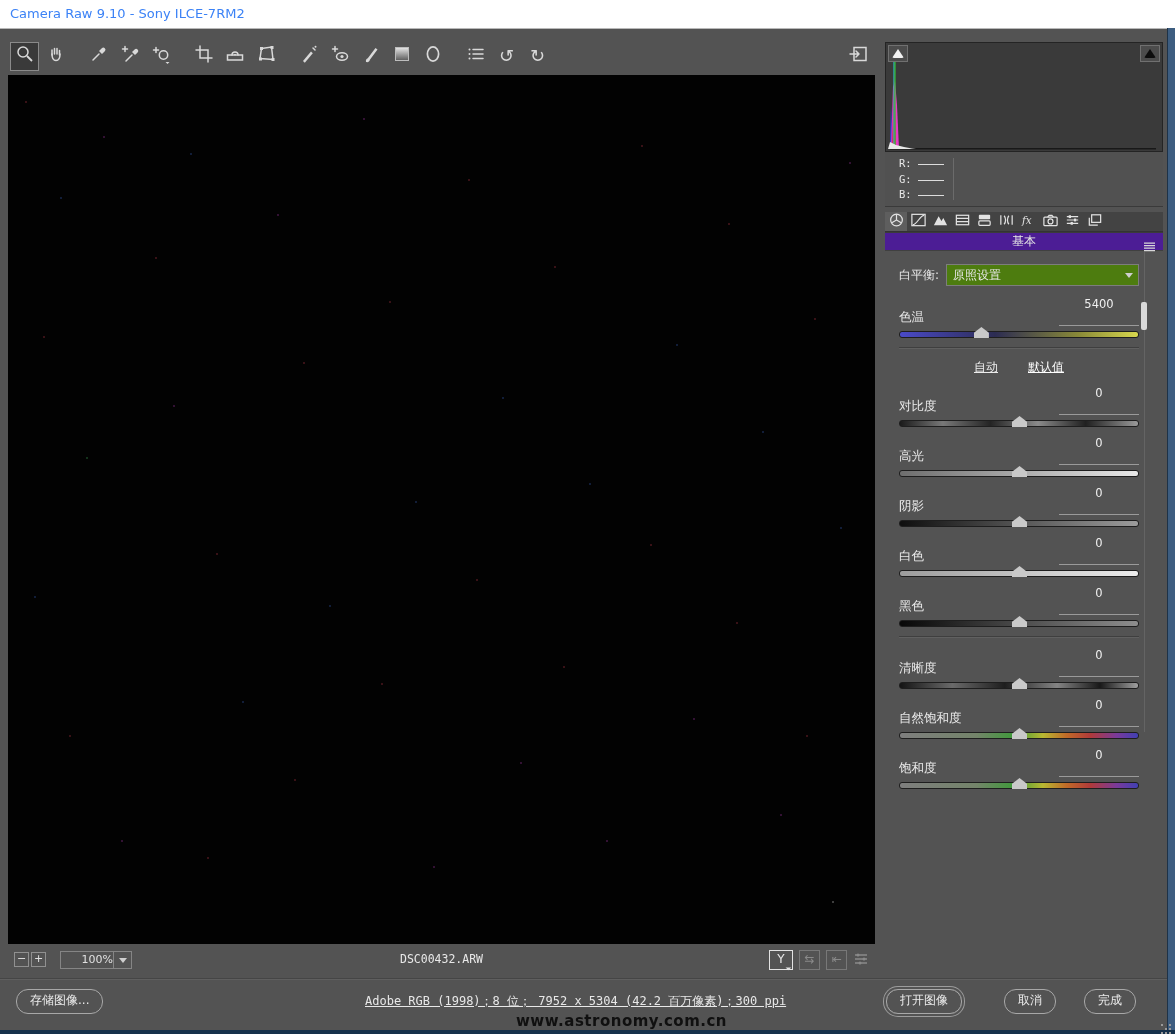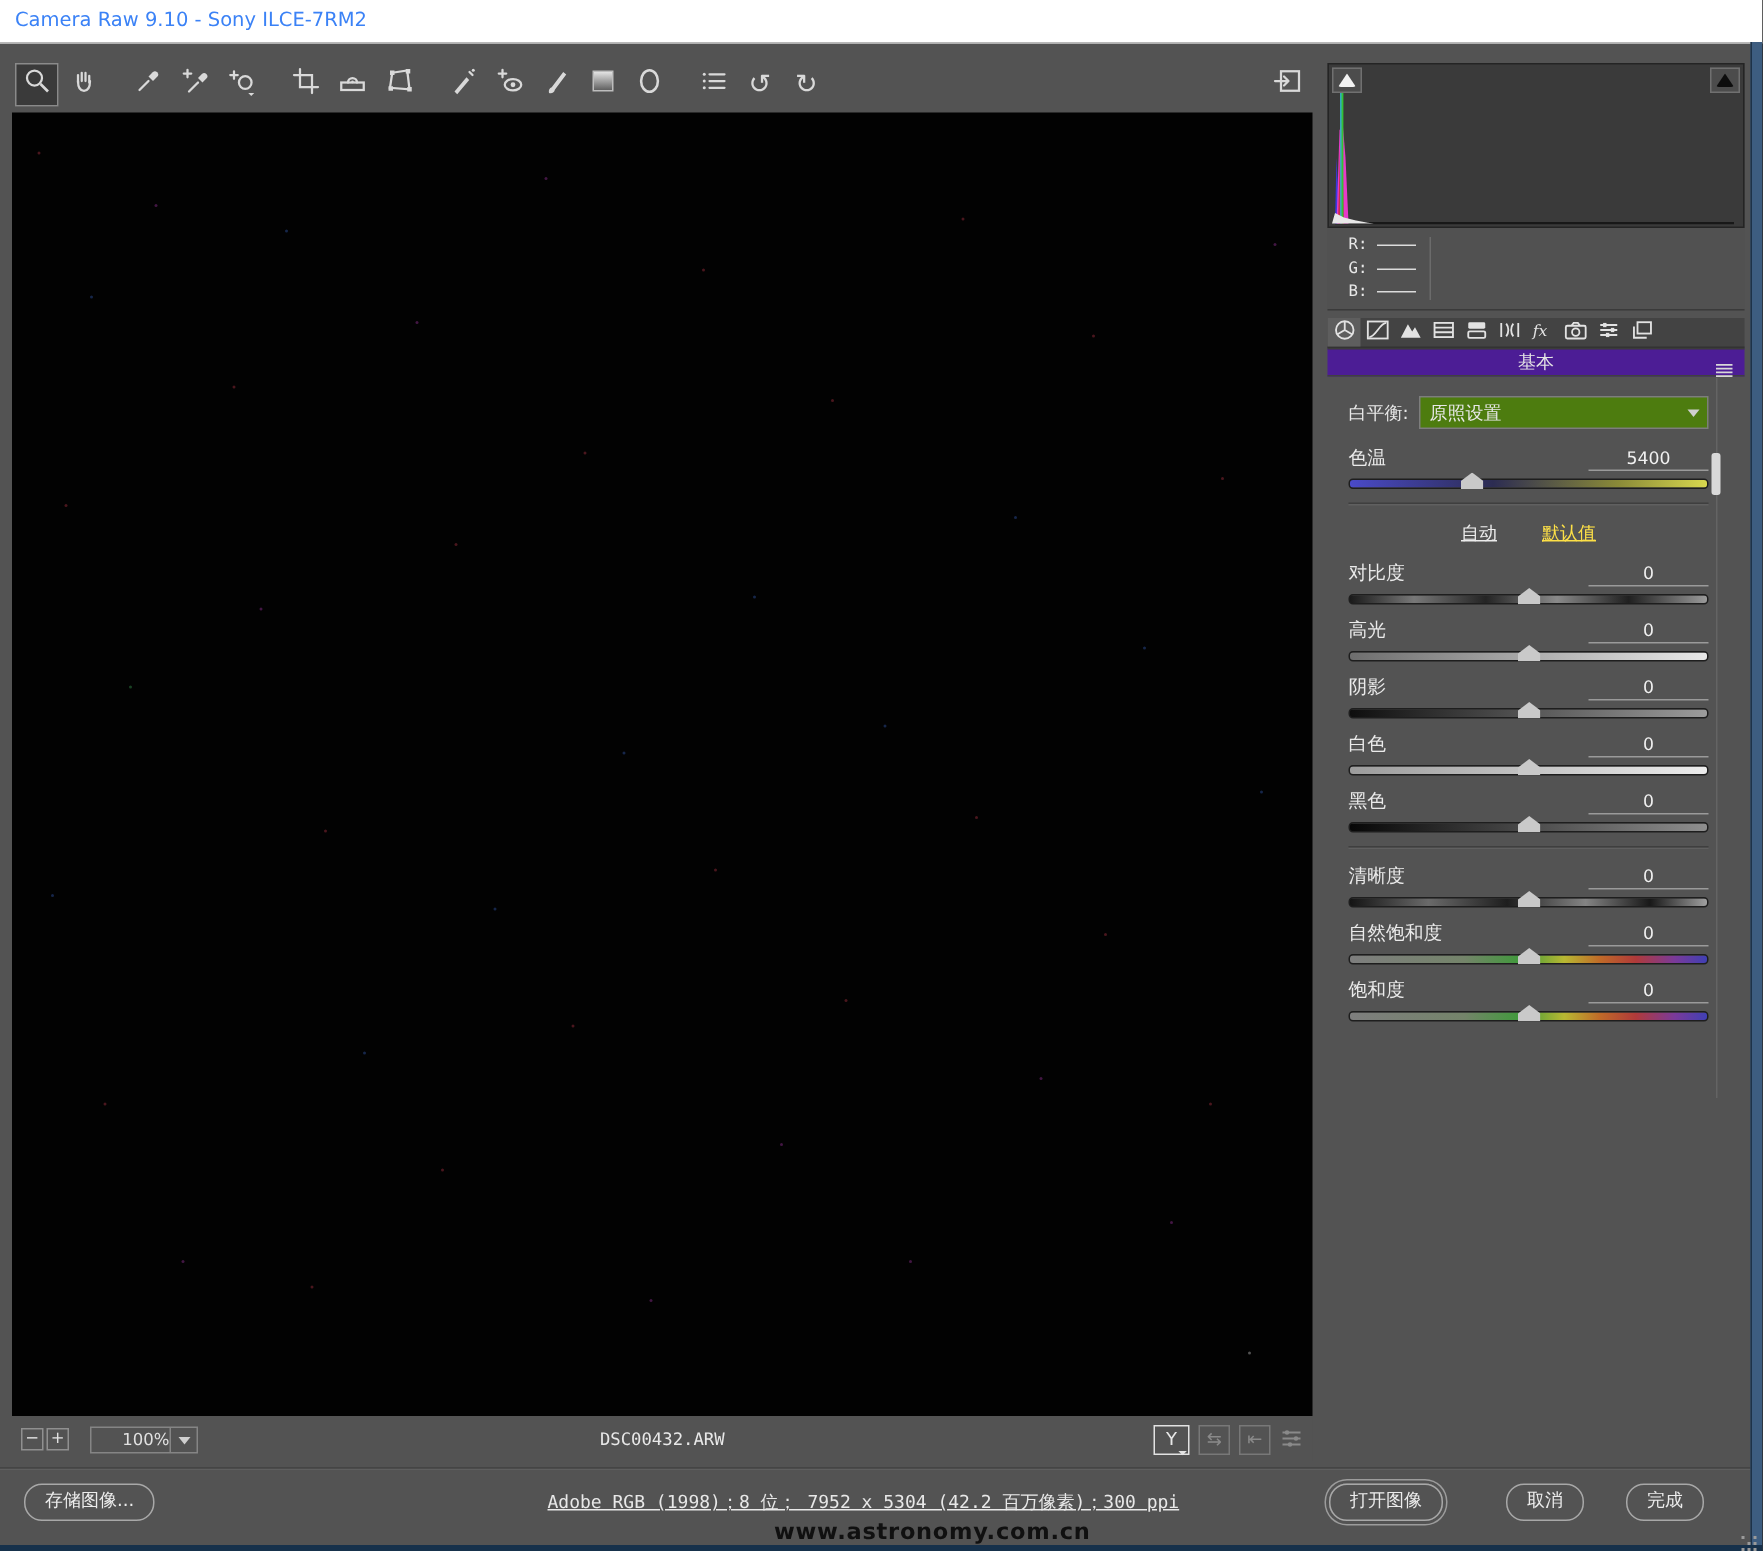--- a/index.html
+++ b/index.html
@@ -58,38 +58,38 @@
   
   #wb-row{display:flex;align-items:center;margin-bottom:11px;}
   #wb-row .lbl{font-size:12px;margin-right:7px;white-space:nowrap;}
   #wb-select{flex:1;height:20px;border:1px solid #7d7d7d;background:#4d7c0f;display:flex;align-items:center;}
   #wb-select .val{flex:1;font-size:12px;padding-left:6px;}
   #wb-select .zc{width:18px;display:flex;align-items:center;justify-content:center;}
   
   .slider-block{margin-bottom:6px;}
   .slider-head{display:flex;justify-content:space-between;align-items:flex-end;margin-bottom:5px;}
   .slider-label{font-size:12.5px;color:#eaeaea;}
-  .slider-value{width:80px;text-align:center;font-size:11.5px;color:#f0f0f0;border-bottom:1px solid #9a9a9a;padding-bottom:1px;}
+  .slider-value{width:80px;text-align:center;font-size:11.5px;color:#f0f0f0;border-bottom:1px solid #9a9a9a;padding-bottom:14px;}
   .slider-track{position:relative;height:5px;border:1px solid #1e1e1e;border-radius:3px;margin-bottom:9px;}
   .slider-thumb{position:absolute;top:-5px;width:15px;height:11px;margin-left:-7px;background:#c9c9c9;
                 clip-path:polygon(50% 0,100% 52%,100% 100%,0 100%,0 52%);}
   .track-temp{background:linear-gradient(to right,#4a4ac8 0%,#2c2c52 40%,#8a8a38 75%,#d8d84e 100%);}
   .track-tint{background:linear-gradient(to right,#38b038 0%,#2e5a2e 38%,#3a2a3e 58%,#8a35a8 82%,#c23ad2 100%);}
   .track-exposure{background:linear-gradient(to right,#161616,#6e6e6e 62%,#dedede 100%);}
   .track-contrast{background:linear-gradient(to right,#1a1a1a,#787878 18%,#242424 38%,#8a8a8a 58%,#202020 78%,#9a9a9a 100%);}
   .track-highlights{background:linear-gradient(to right,#6e6e6e,#e8e8e8);}
   .track-shadows{background:linear-gradient(to right,#0e0e0e,#9c9c9c);}
   .track-whites{background:linear-gradient(to right,#9c9c9c,#ececec);}
   .track-blacks{background:linear-gradient(to right,#070707,#8e8e8e);}
   .track-clarity{background:linear-gradient(to right,#141414,#6a6a6a 22%,#1e1e1e 44%,#848484 66%,#181818 84%,#a0a0a0 100%);}
   .track-vibrance,.track-saturation{background:linear-gradient(to right,#7e7e7e 0%,#74846a 32%,#3f9a3a 48%,#b8b832 60%,#c06a28 70%,#b03a3a 80%,#7a3a9a 91%,#4040b4 100%);}
   .divider{height:1px;background:#3f3f3f;box-shadow:0 1px 0 #606060;margin:2px 0 11px 0;}
   #links-row{text-align:center;margin:2px 0 10px 0;font-size:12px;}
   #auto-link{color:#ececec;text-decoration:underline;margin-right:30px;}
-  #default-link{color:#fde047;text-decoration:underline;}
+  #default-link{color:#ffffff;text-decoration:underline;}
   
   #footer{position:absolute;left:0;top:978px;width:1168px;height:52px;background:#535353;border-top:1px solid #454545;box-shadow:0 1px 0 #5f5f5f inset;}
   .pill{position:absolute;top:10px;height:23px;border:1px solid #a8a8a8;border-radius:12px;background:transparent;
         color:#ececec;font-size:12px;line-height:21px;text-align:center;padding:0 13px;box-sizing:content-box;white-space:nowrap;}
   #open-btn{box-shadow:0 0 0 2px #535353,0 0 0 3px #9c9c9c;}
   #workflow-link{position:absolute;left:365px;top:14px;font-size:12px;color:#e8e8e8;text-decoration:underline;
                  font-family:"DejaVu Sans Mono","Liberation Mono",monospace;}
   #watermark{position:absolute;left:516px;top:33px;font-size:15px;font-weight:bold;color:#101010;letter-spacing:.5px;}
   #resize-grip{position:absolute;right:12px;bottom:8px;width:2px;height:2px;background:#9a9a9a;
                box-shadow:8px 0 #9a9a9a,4px 4px #9a9a9a,8px 4px #9a9a9a,0 8px #9a9a9a,4px 8px #9a9a9a,8px 8px #9a9a9a;}

